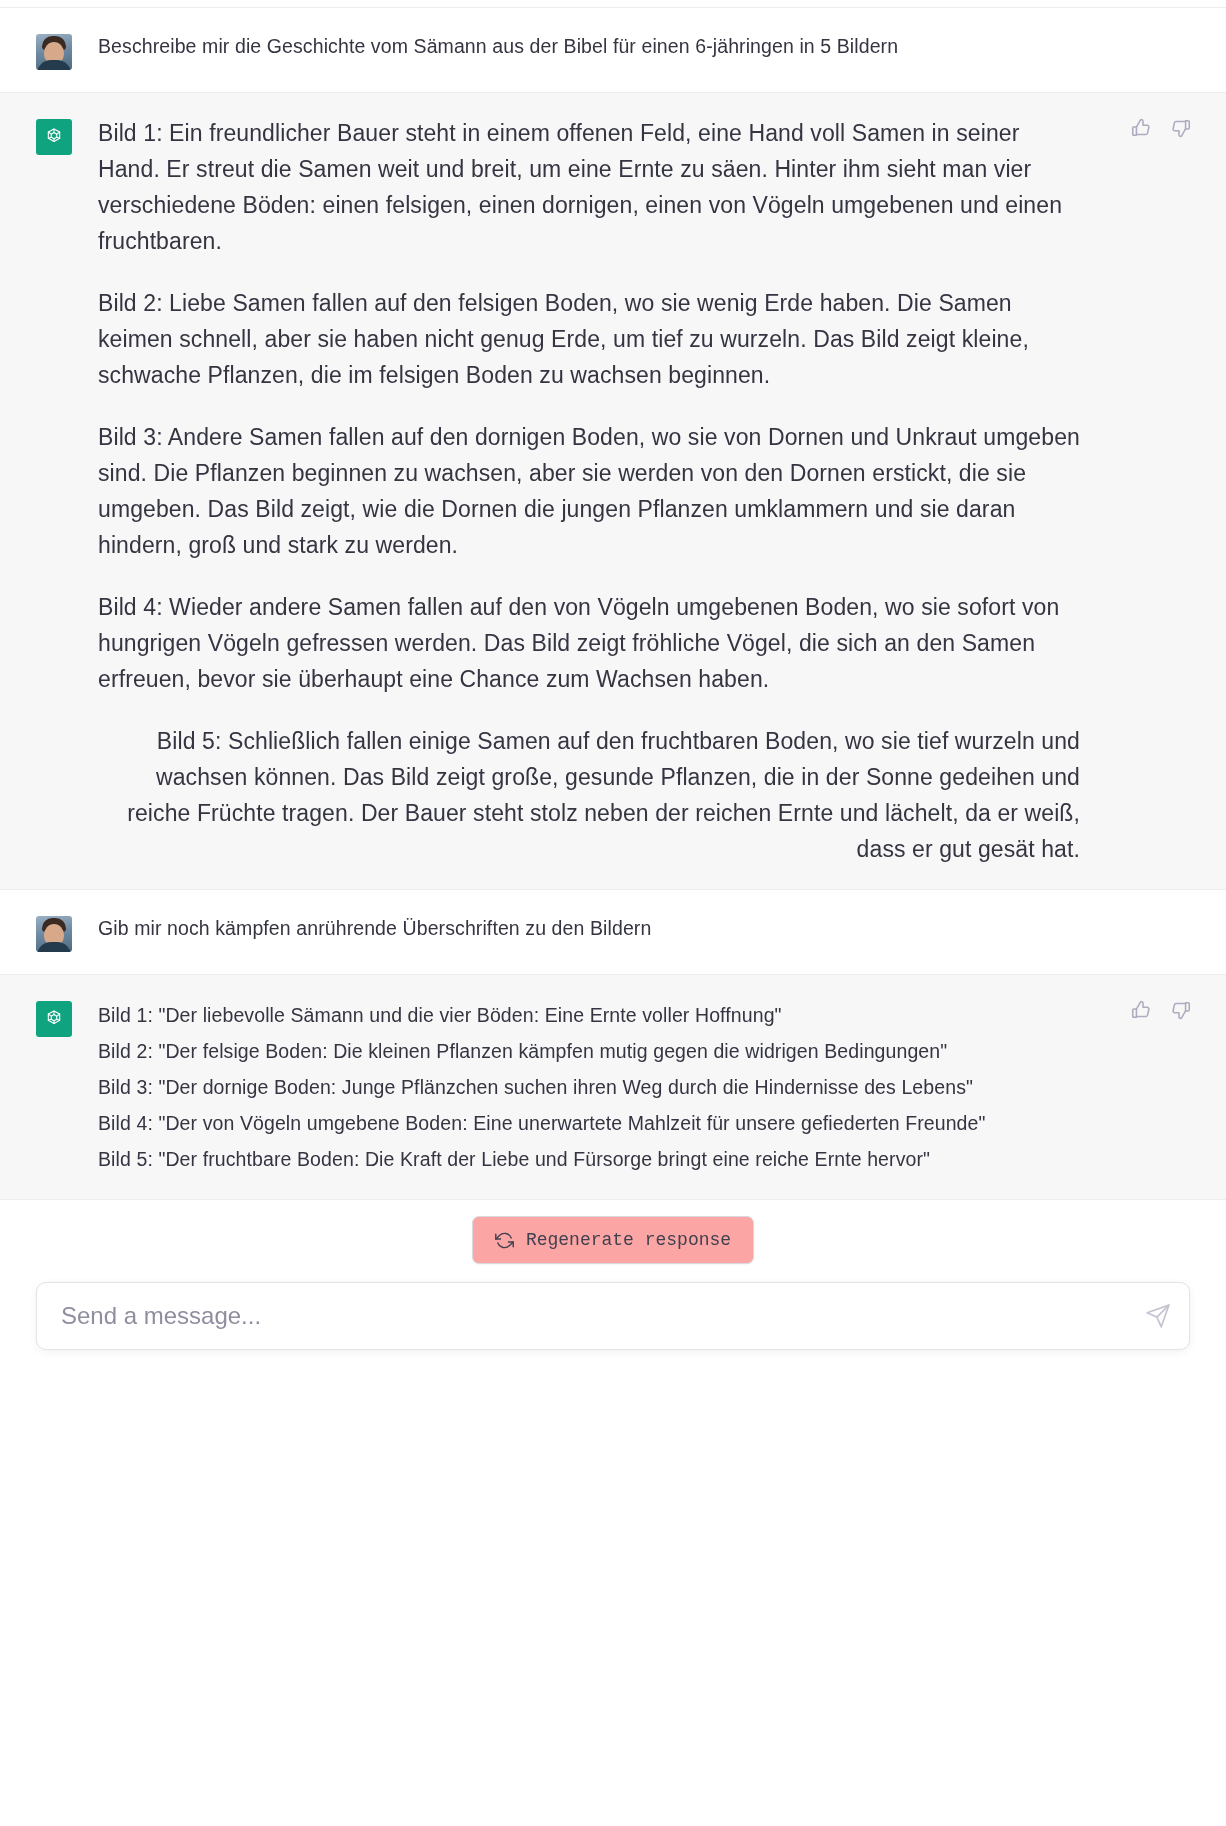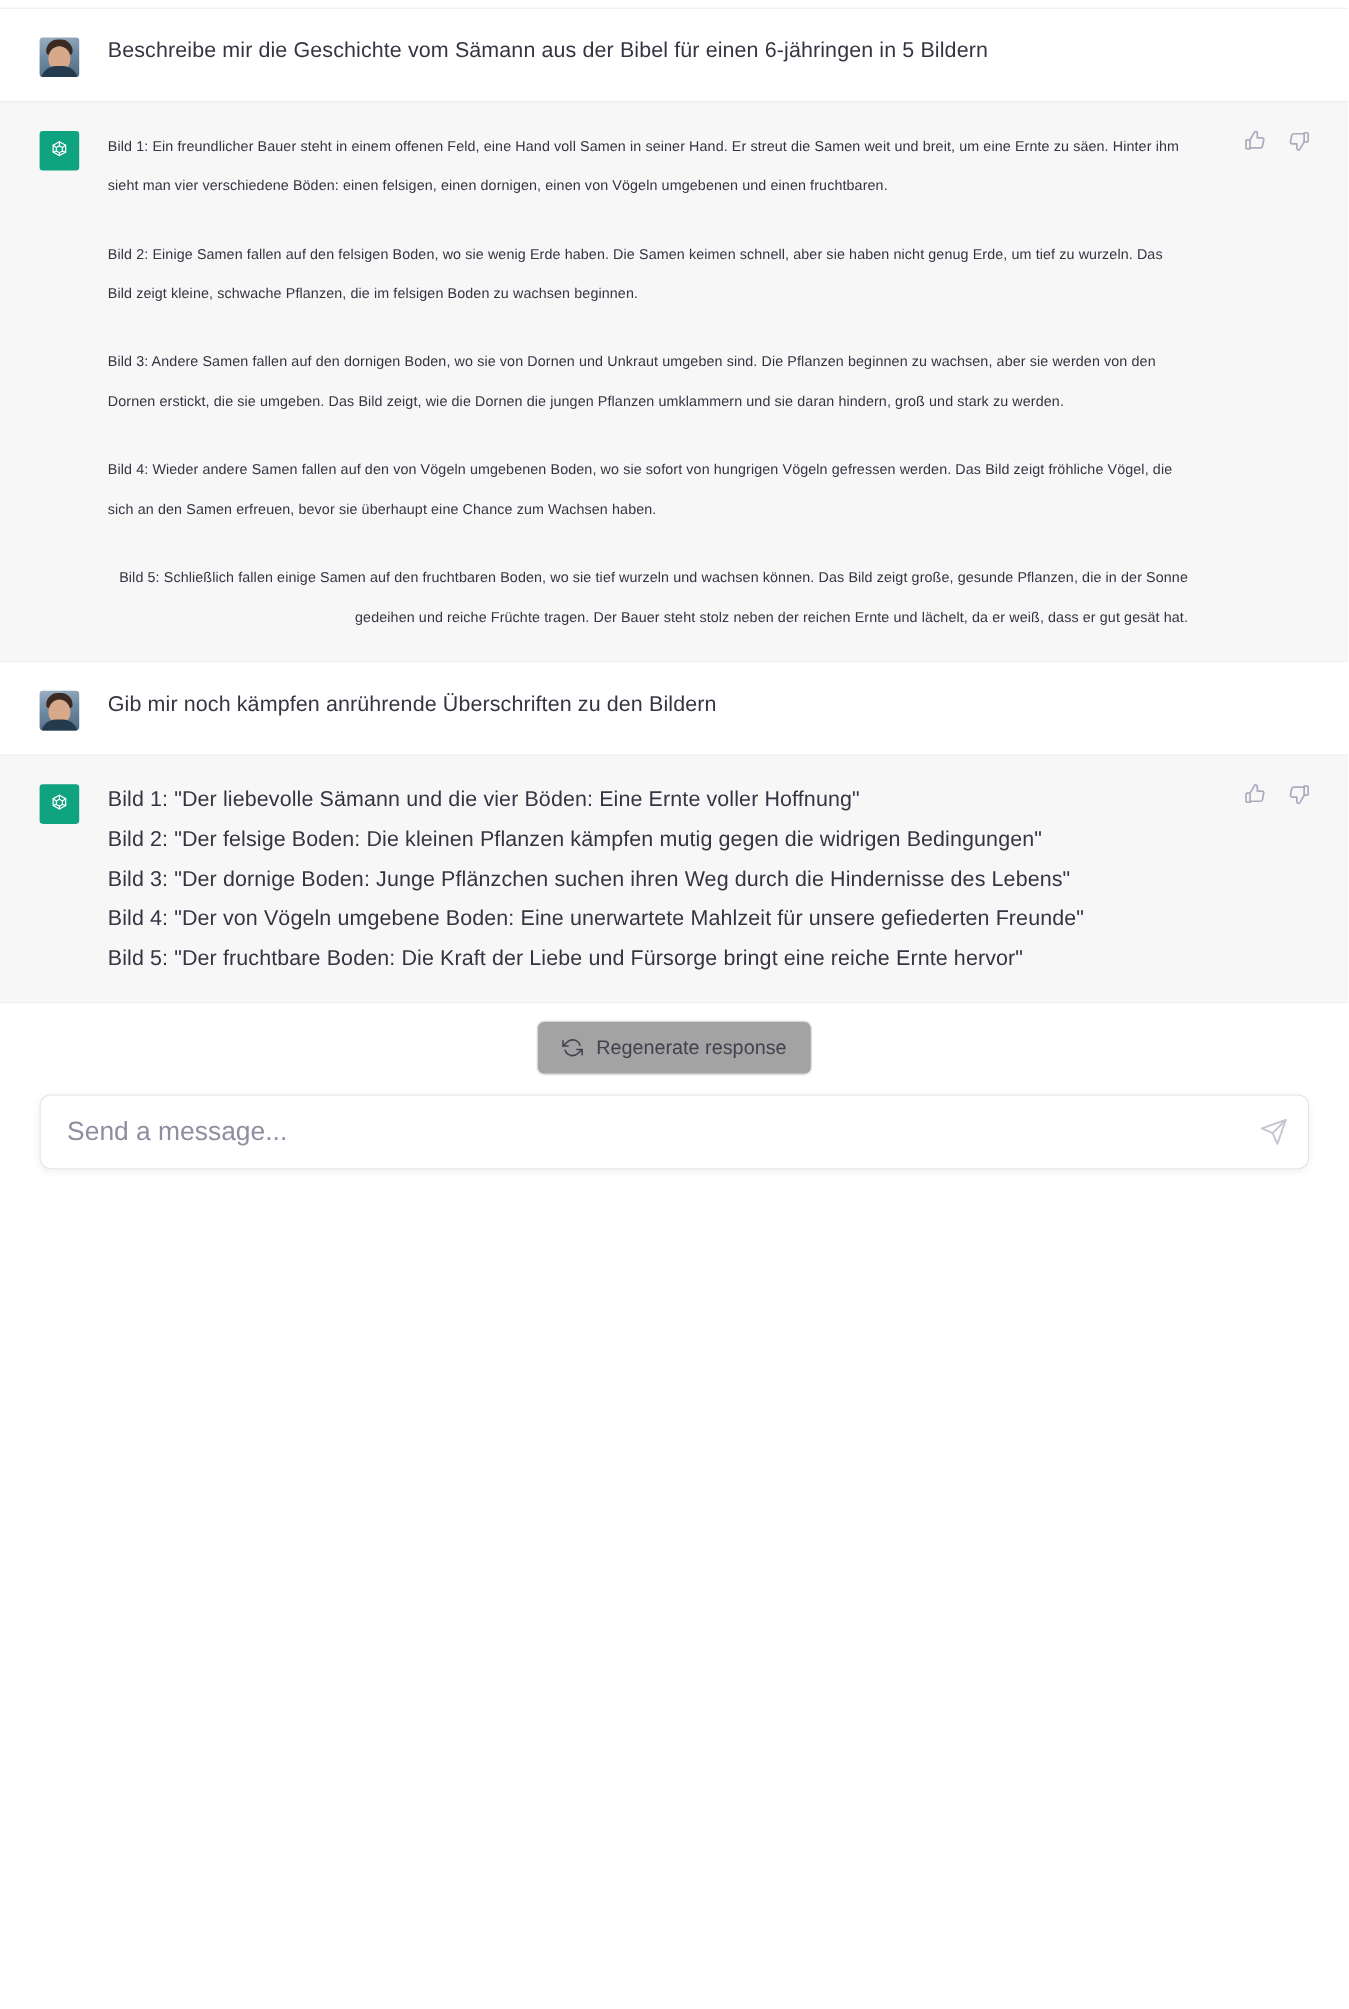--- a/index.html
+++ b/index.html
@@ -119,21 +119,21 @@
     line-height: 36px;
     letter-spacing: 0.1px;
     white-space: pre-wrap;
     word-wrap: break-word;
   }
   .msg.user .txt {
     line-height: 32px;
   }
   .para {
     color: #343541;
-    font-size: 13px;
+    font-size: 23px;
     line-height: 36px;
     letter-spacing: 0.1px;
     margin: 0 0 26px 0;
   }
   .para:last-child { margin-bottom: 0; text-align: right; }
 
   .line {
     color: #343541;
     font-size: 19.5px;
     line-height: 36px;
@@ -163,29 +163,29 @@
   .regen-wrap {
     display: flex;
     justify-content: center;
     padding: 16px 0 10px 0;
     background: #ffffff;
   }
   .regen-btn {
     display: inline-flex;
     align-items: center;
     gap: 12px;
-    background: #a3a3a3;
+    background: #fca5a5;
     border: 1px solid #d9d9e3;
     border-radius: 7px;
     padding: 13px 22px;
     font-size: 18px;
     color: #40414f;
     box-shadow: 0 1px 2px rgba(0,0,0,0.04);
     cursor: pointer;
-    font-family: Liberation Sans, sans-serif;
+    font-family: Liberation Mono, monospace;
   }
   .regen-btn .ricon {
     width: 19px;
     height: 19px;
     color: #40414f;
     display: block;
   }
 
   
   .composer-area {
@@ -251,21 +251,21 @@
       <div class="msg-inner">
         <div class="avatar bot-av">
           <svg width="22" height="22" viewBox="0 0 24 24" fill="none" stroke="#ffffff" stroke-width="1.2" stroke-linecap="round" stroke-linejoin="round">
             <path d="M12 3.2 L18.2 6.6 L18.2 13.4 L12 16.8 L5.8 13.4 L5.8 6.6 Z"></path>
             <path d="M12 7.2 L15 8.9 L15 12.3 L12 14 L9 12.3 L9 8.9 Z"></path>
             <path d="M12 3.2 L12 7.2 M18.2 6.6 L15 8.9 M18.2 13.4 L15 12.3 M12 16.8 L12 14 M5.8 13.4 L9 12.3 M5.8 6.6 L9 8.9"></path>
           </svg>
         </div>
         <div class="msg-body">
           <p class="para">Bild 1: Ein freundlicher Bauer steht in einem offenen Feld, eine Hand voll Samen in seiner Hand. Er streut die Samen weit und breit, um eine Ernte zu säen. Hinter ihm sieht man vier verschiedene Böden: einen felsigen, einen dornigen, einen von Vögeln umgebenen und einen fruchtbaren.</p>
-          <p class="para">Bild 2: Einige Samen fallen auf den felsigen Boden, wo sie wenig Erde haben. Die Samen keimen schnell, aber sie haben nicht genug Erde, um tief zu wurzeln. Das Bild zeigt kleine, schwache Pflanzen, die im felsigen Boden zu wachsen beginnen.</p>
+          <p class="para">Bild 2: Liebe Samen fallen auf den felsigen Boden, wo sie wenig Erde haben. Die Samen keimen schnell, aber sie haben nicht genug Erde, um tief zu wurzeln. Das Bild zeigt kleine, schwache Pflanzen, die im felsigen Boden zu wachsen beginnen.</p>
           <p class="para">Bild 3: Andere Samen fallen auf den dornigen Boden, wo sie von Dornen und Unkraut umgeben sind. Die Pflanzen beginnen zu wachsen, aber sie werden von den Dornen erstickt, die sie umgeben. Das Bild zeigt, wie die Dornen die jungen Pflanzen umklammern und sie daran hindern, groß und stark zu werden.</p>
           <p class="para">Bild 4: Wieder andere Samen fallen auf den von Vögeln umgebenen Boden, wo sie sofort von hungrigen Vögeln gefressen werden. Das Bild zeigt fröhliche Vögel, die sich an den Samen erfreuen, bevor sie überhaupt eine Chance zum Wachsen haben.</p>
           <p class="para">Bild 5: Schließlich fallen einige Samen auf den fruchtbaren Boden, wo sie tief wurzeln und wachsen können. Das Bild zeigt große, gesunde Pflanzen, die in der Sonne gedeihen und reiche Früchte tragen. Der Bauer steht stolz neben der reichen Ernte und lächelt, da er weiß, dass er gut gesät hat.</p>
         </div>
         <div class="feedback">
           <span class="fb-btn">
             <svg width="22" height="22" viewBox="0 0 24 24" fill="none" stroke="currentColor" stroke-width="1.7" stroke-linecap="round" stroke-linejoin="round">
               <path d="M7 11v9H4a1 1 0 0 1-1-1v-7a1 1 0 0 1 1-1h3z"></path>
               <path d="M7 11l4.2-7.3a1.6 1.6 0 0 1 3 .8V9h4.6a1.8 1.8 0 0 1 1.76 2.2l-1.3 6.2A2 2 0 0 1 17.3 19H7"></path>
             </svg>

